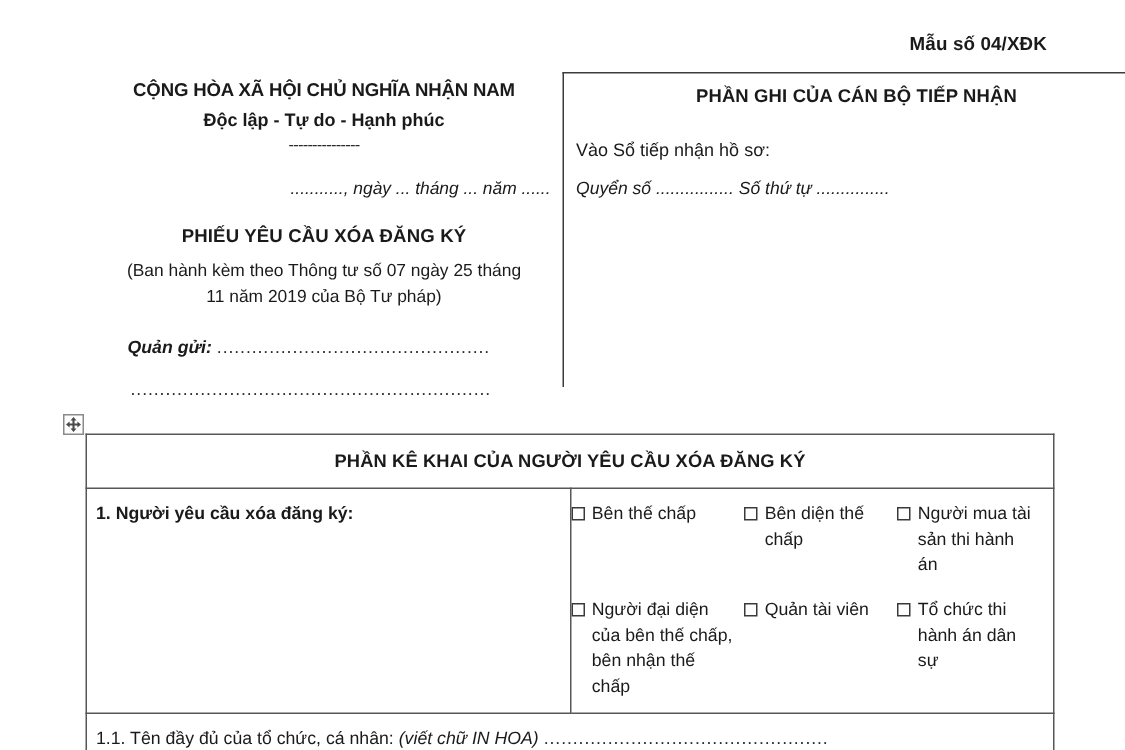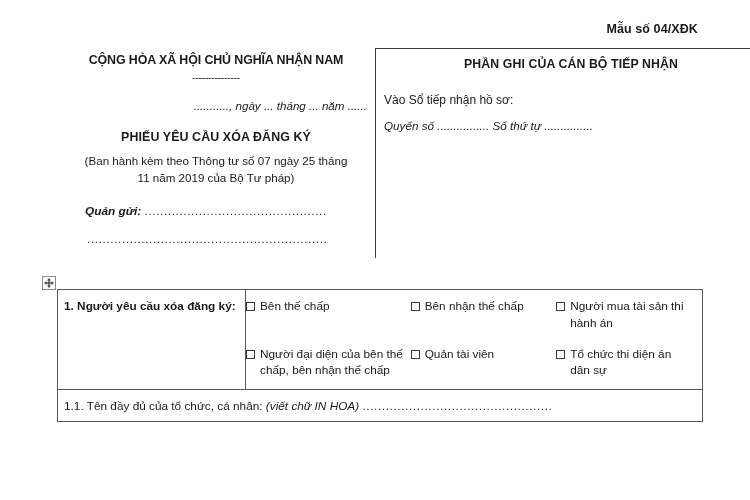--- a/index.html
+++ b/index.html
@@ -268,20 +268,21 @@
 <body>
 
 <div class="page">
 
   <div class="form-code">Mẫu số 04/XĐK</div>
 
   <div class="top-block">
 
     <div class="col-left">
       <div class="national-title">CỘNG HÒA XÃ HỘI CHỦ NGHĨA NHẬN NAM</div>
+      <div class="national-sub">Độc lập - Tự do - Hạnh phúc</div>
       <div class="rule-dash">---------------</div>
 
       <div class="date-line">..........., ngày ... tháng ... năm ......</div>
 
       <div class="form-title">PHIẾU YÊU CẦU XÓA ĐĂNG KÝ</div>
       <div class="form-ref">(Ban hành kèm theo Thông tư số 07 ngày 25 tháng 11 năm 2019 của Bộ Tư pháp)</div>
 
       <div class="kinh-gui-wrap">
         <div class="kinh-gui-line"><span class="kinh-gui-label">Quản gửi:</span> <span class="dots">...............................................</span></div>
         <div class="kinh-gui-line2 dots">..............................................................</div>
@@ -300,52 +301,57 @@
   <div class="move-handle">
     <svg width="12" height="12" viewBox="0 0 12 12" aria-hidden="true">
       <g fill="#4a4a4a">
         <path d="M6 1 L8 3.4 L6.7 3.4 L6.7 5.35 L8.6 5.35 L8.6 4.05 L11 6 L8.6 7.95 L8.6 6.65 L6.7 6.65 L6.7 8.6 L8 8.6 L6 11 L4 8.6 L5.3 8.6 L5.3 6.65 L3.4 6.65 L3.4 7.95 L1 6 L3.4 4.05 L3.4 5.35 L5.3 5.35 L5.3 3.4 L4 3.4 Z"></path>
       </g>
     </svg>
   </div>
 
   <table class="decl-table">
     <tbody>
+        <tr>
+      <td class="decl-header-cell" colspan="2">
+        <span class="decl-header-text">PHẦN KÊ KHAI CỦA NGƯỜI YÊU CẦU XÓA ĐĂNG KÝ</span>
+      </td>
+    </tr>
     <tr>
       <td class="q1-cell">
         <div class="q1-label">1. Người yêu cầu xóa đăng ký:</div>
       </td>
       <td class="opts-cell">
         <div class="opt-grid">
           <div class="opt-row">
             <div class="opt opt-c1">
               <span class="box"></span>
               <span>Bên thế chấp</span>
             </div>
             <div class="opt opt-c2">
               <span class="box"></span>
-              <span>Bên nhận thế chấp</span>
+              <span>Bên diện thế chấp</span>
             </div>
             <div class="opt opt-c3">
               <span class="box"></span>
               <span>Người mua tài sản thi hành án</span>
             </div>
           </div>
           <div class="opt-row">
             <div class="opt opt-c1">
               <span class="box"></span>
               <span>Người đại diện của bên thế chấp, bên nhận thế chấp</span>
             </div>
             <div class="opt opt-c2">
               <span class="box"></span>
               <span>Quản tài viên</span>
             </div>
             <div class="opt opt-c3">
               <span class="box"></span>
-              <span>Tổ chức thi diện án dân sự</span>
+              <span>Tổ chức thi hành án dân sự</span>
             </div>
           </div>
         </div>
       </td>
     </tr>
     <tr>
       <td class="item-cell" colspan="2">
         <div class="item-line"><span>1.1. Tên đầy đủ của tổ chức, cá nhân:</span> <span class="item-italic">(viết chữ IN HOA)</span> <span class="dots">.................................................</span></div>
 
       </td>

